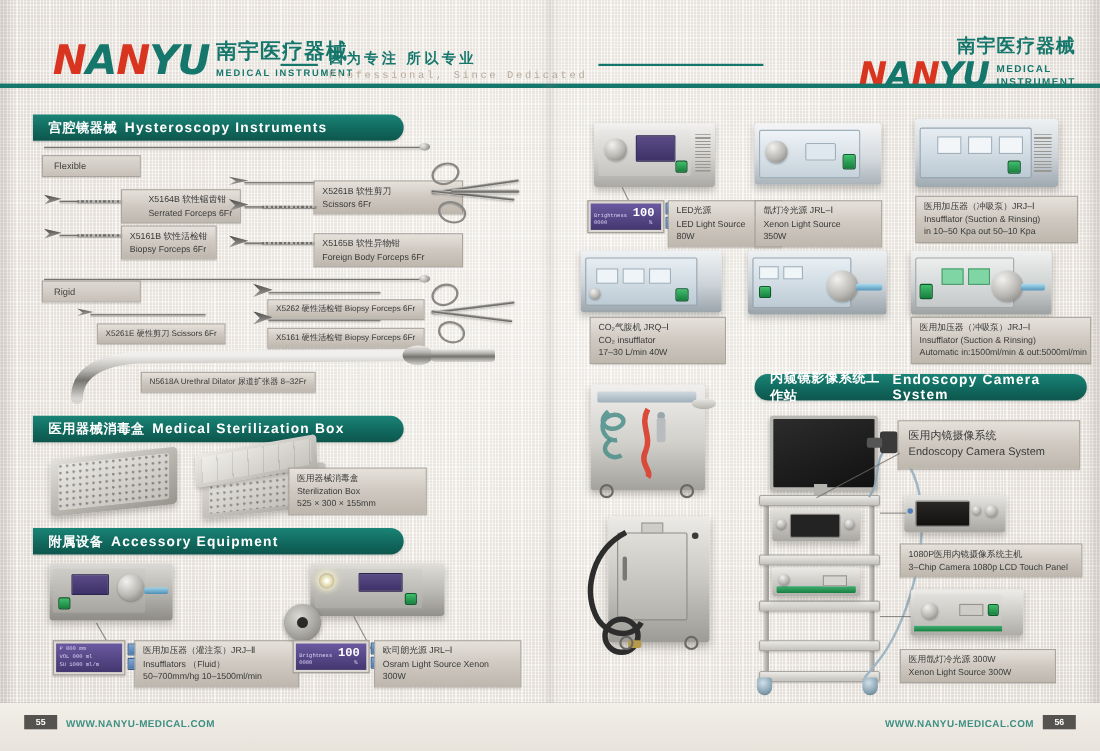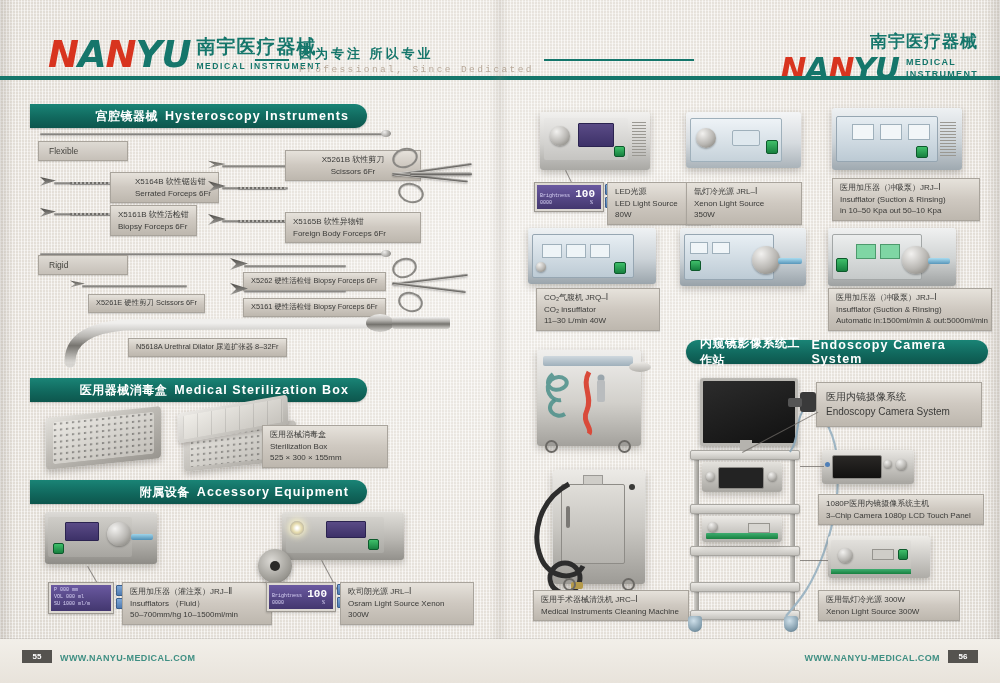--- a/index.html
+++ b/index.html
@@ -41,21 +41,21 @@
   .dash.long{width:150px;}
   .slogan-cn{color:#15766b;font-size:13px;font-weight:bold;letter-spacing:3px;}
   .slogan-en{color:#b8a99a;font-size:9.5px;letter-spacing:2.4px;font-family:"Liberation Mono",monospace;margin-top:1px;}
   .logoR .cn-brand{font-size:17px;display:block;text-align:right;}
   .rblock{display:flex;align-items:center;gap:7px;}
   .rmi{color:#15766b;font-weight:bold;font-size:9px;letter-spacing:1.3px;line-height:1.25;}
 
   
   .banner{position:absolute;height:24px;border-radius:0 12px 12px 0;
     background:linear-gradient(180deg,#1a8476 0%,#11695e 55%,#0d564d 100%);
-    display:flex;align-items:center;padding:0 18px 0 14px;box-shadow:0 1px 2px rgba(0,0,0,.18);justify-content:flex-end;}
+    display:flex;align-items:center;padding:0 18px 0 14px;box-shadow:0 1px 2px rgba(0,0,0,.18);}
   .banner .bcn{color:#fff;font-size:12px;font-weight:bold;letter-spacing:.5px;}
   .banner .ben{color:#fff;font-size:12.5px;font-weight:bold;letter-spacing:1.1px;margin-left:7px;}
 
   
   .plate{position:absolute;
     background:linear-gradient(180deg,#e6e2db 0%,#cfc9c1 48%,#bdb7ae 100%);
     border:1px solid #a9a49c;color:#3a3a38;line-height:1.45;
     padding:3px 7px;box-shadow:0 1px 1px rgba(0,0,0,.12);}
   .plate div{white-space:nowrap;}
   .plate .cn{font-size:8px;}
@@ -204,21 +204,21 @@
   <div class="plate" style="left:110px;top:205px;">
     <div class="cn">X5161B 软性活检钳</div>
     <div class="en">Biopsy Forceps 6Fr</div>
   </div>
 
   <div class="tool-wrap" style="left:208px;top:163px">
     <div class="shaft" style="left:14px;top:2px;width:66px;height:2px"></div>
     <div style="position:absolute;left:0;top:-3px;width:18px;height:9px;
       background:linear-gradient(180deg,#56544f,#b0aea9);clip-path:polygon(100% 45%,0 8%,35% 50%,0 92%);"></div>
   </div>
-  <div class="plate" style="left:285px;top:150px;width:120px;text-align:center;">
+  <div class="plate" style="left:285px;top:164px;width:120px;">
     <div class="cn">X5261B 软性剪刀</div>
     <div class="en">Scissors 6Fr</div>
   </div>
 
   <div class="tool-wrap" style="left:208px;top:185px">
     <div class="shaft" style="left:14px;top:2px;width:66px;height:2px"></div>
     <div class="shaft dot" style="left:30px;top:2px;width:48px;height:2px"></div>
     <div style="position:absolute;left:0;top:-4px;width:18px;height:11px;
       background:linear-gradient(180deg,#4b4945,#a5a39f);clip-path:polygon(100% 45%,0 0,32% 50%,0 100%);"></div>
   </div>
@@ -455,21 +455,21 @@
     <div class="face" style="left:4px;top:6px;width:100px;height:42px;background:linear-gradient(180deg,#e7eef3,#bdcbd5);border:1px solid #96a6b2;"></div>
     <div style="position:absolute;left:14px;top:16px;width:18px;height:12px;background:#eef4f7;border:1px solid #9fb0bb;"></div>
     <div style="position:absolute;left:38px;top:16px;width:18px;height:12px;background:#eef4f7;border:1px solid #9fb0bb;"></div>
     <div style="position:absolute;left:62px;top:16px;width:18px;height:12px;background:#eef4f7;border:1px solid #9fb0bb;"></div>
     <div class="greenbtn" style="left:86px;top:34px;width:10px;height:10px;"></div>
     <div class="knob" style="left:8px;top:34px;width:10px;height:10px;"></div>
   </div>
   <div class="plate" style="left:536px;top:288px;width:108px;">
     <div class="cn">CO₂气腹机 JRQ–Ⅰ</div>
     <div class="en">CO₂ insufflator</div>
-    <div class="en">11–30 L/min 40W</div>
+    <div class="en">17–30 L/min 40W</div>
   </div>
 
   <div class="dev" style="left:680px;top:228px;width:126px;height:58px;">
     <div class="body" style="background:linear-gradient(180deg,#eef1f3 0%,#cbd2d7 55%,#98a2a9 100%);"></div>
     <div class="face" style="left:4px;top:6px;width:88px;height:44px;background:linear-gradient(180deg,#e8eff4,#bdcbd5);border:1px solid #96a6b2;"></div>
     <div style="position:absolute;left:10px;top:14px;width:16px;height:10px;background:#f0f5f8;border:1px solid #9fb0bb;"></div>
     <div style="position:absolute;left:32px;top:14px;width:16px;height:10px;background:#f0f5f8;border:1px solid #9fb0bb;"></div>
     <div class="greenbtn" style="left:10px;top:32px;width:9px;height:9px;"></div>
     <div class="knob" style="left:72px;top:18px;width:28px;height:28px;"></div>
     <div style="position:absolute;left:98px;top:30px;width:24px;height:6px;background:linear-gradient(180deg,#a9dcf0,#5896ba);border-radius:2px;"></div>
@@ -515,24 +515,20 @@
     <div style="position:absolute;left:30px;top:5px;width:18px;height:8px;background:#cfcdc8;border:1px solid #9b9995;"></div>
     <div style="position:absolute;right:10px;top:14px;width:6px;height:6px;border-radius:50%;background:#3a3a38;"></div>
     <svg width="110" height="120" style="position:absolute;left:-28px;top:8px">
       <path d="M44,6 C14,22 6,56 16,80 C24,100 50,104 58,88" stroke="#2d2d2d" stroke-width="5" fill="none"></path>
       <circle cx="40" cy="100" r="15" stroke="#2d2d2d" stroke-width="5" fill="none"></circle>
       <rect x="46" y="104" width="12" height="7" rx="2" fill="#b59a4a"></rect>
     </svg>
     <div style="position:absolute;left:10px;bottom:-7px;width:9px;height:9px;border-radius:50%;border:2px solid #6b6965;"></div>
     <div style="position:absolute;right:10px;bottom:-7px;width:9px;height:9px;border-radius:50%;border:2px solid #6b6965;"></div>
   </div>
-  <div class="plate" style="left:533px;top:590px;width:140px;">
-    <div class="cn">医用手术器械清洗机  JRC–Ⅰ</div>
-    <div class="en">Medical Instruments Cleaning Machine</div>
-  </div>
 
   <div class="banner" style="left:686px;top:340px;width:270px;border-radius:12px;">
     <span class="bcn">内窥镜影像系统工作站</span>
     <span class="ben">Endoscopy Camera System</span>
   </div>
 
   <div class="trolley">
     <div class="monitor" style="left:700px;top:378px;width:92px;height:62px;">
       <div class="mscr"></div>
     </div>

